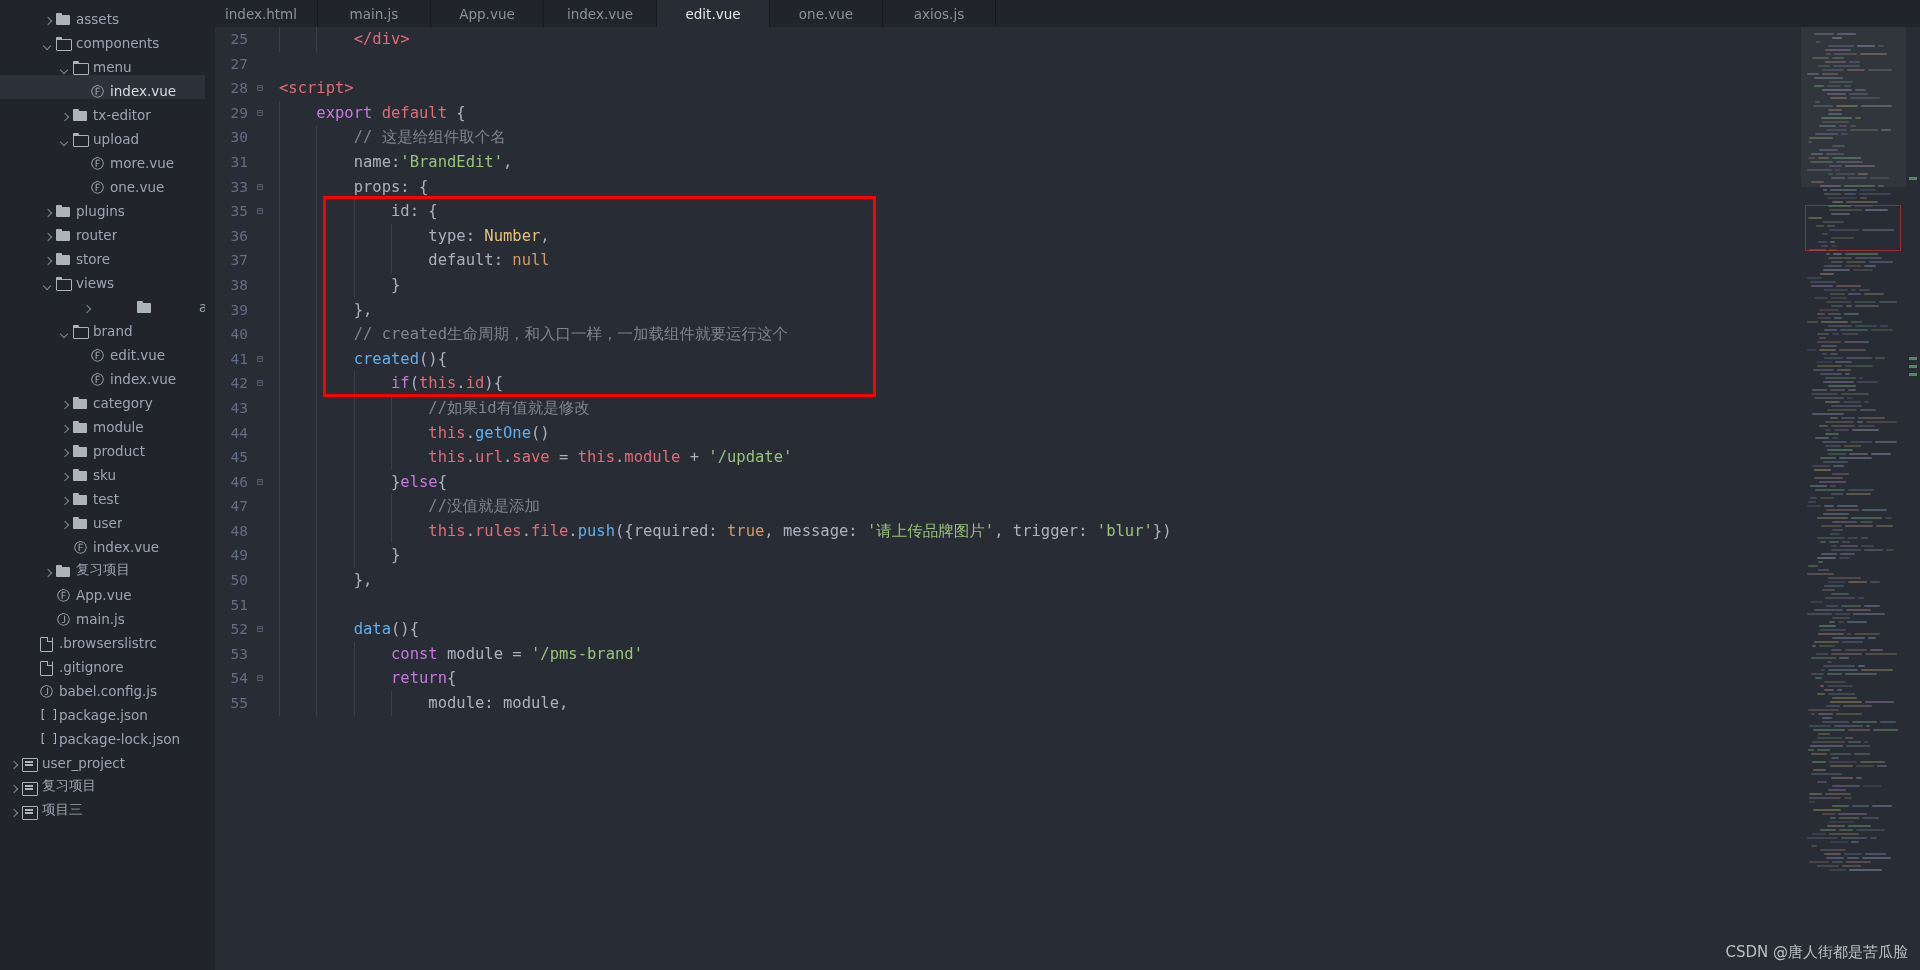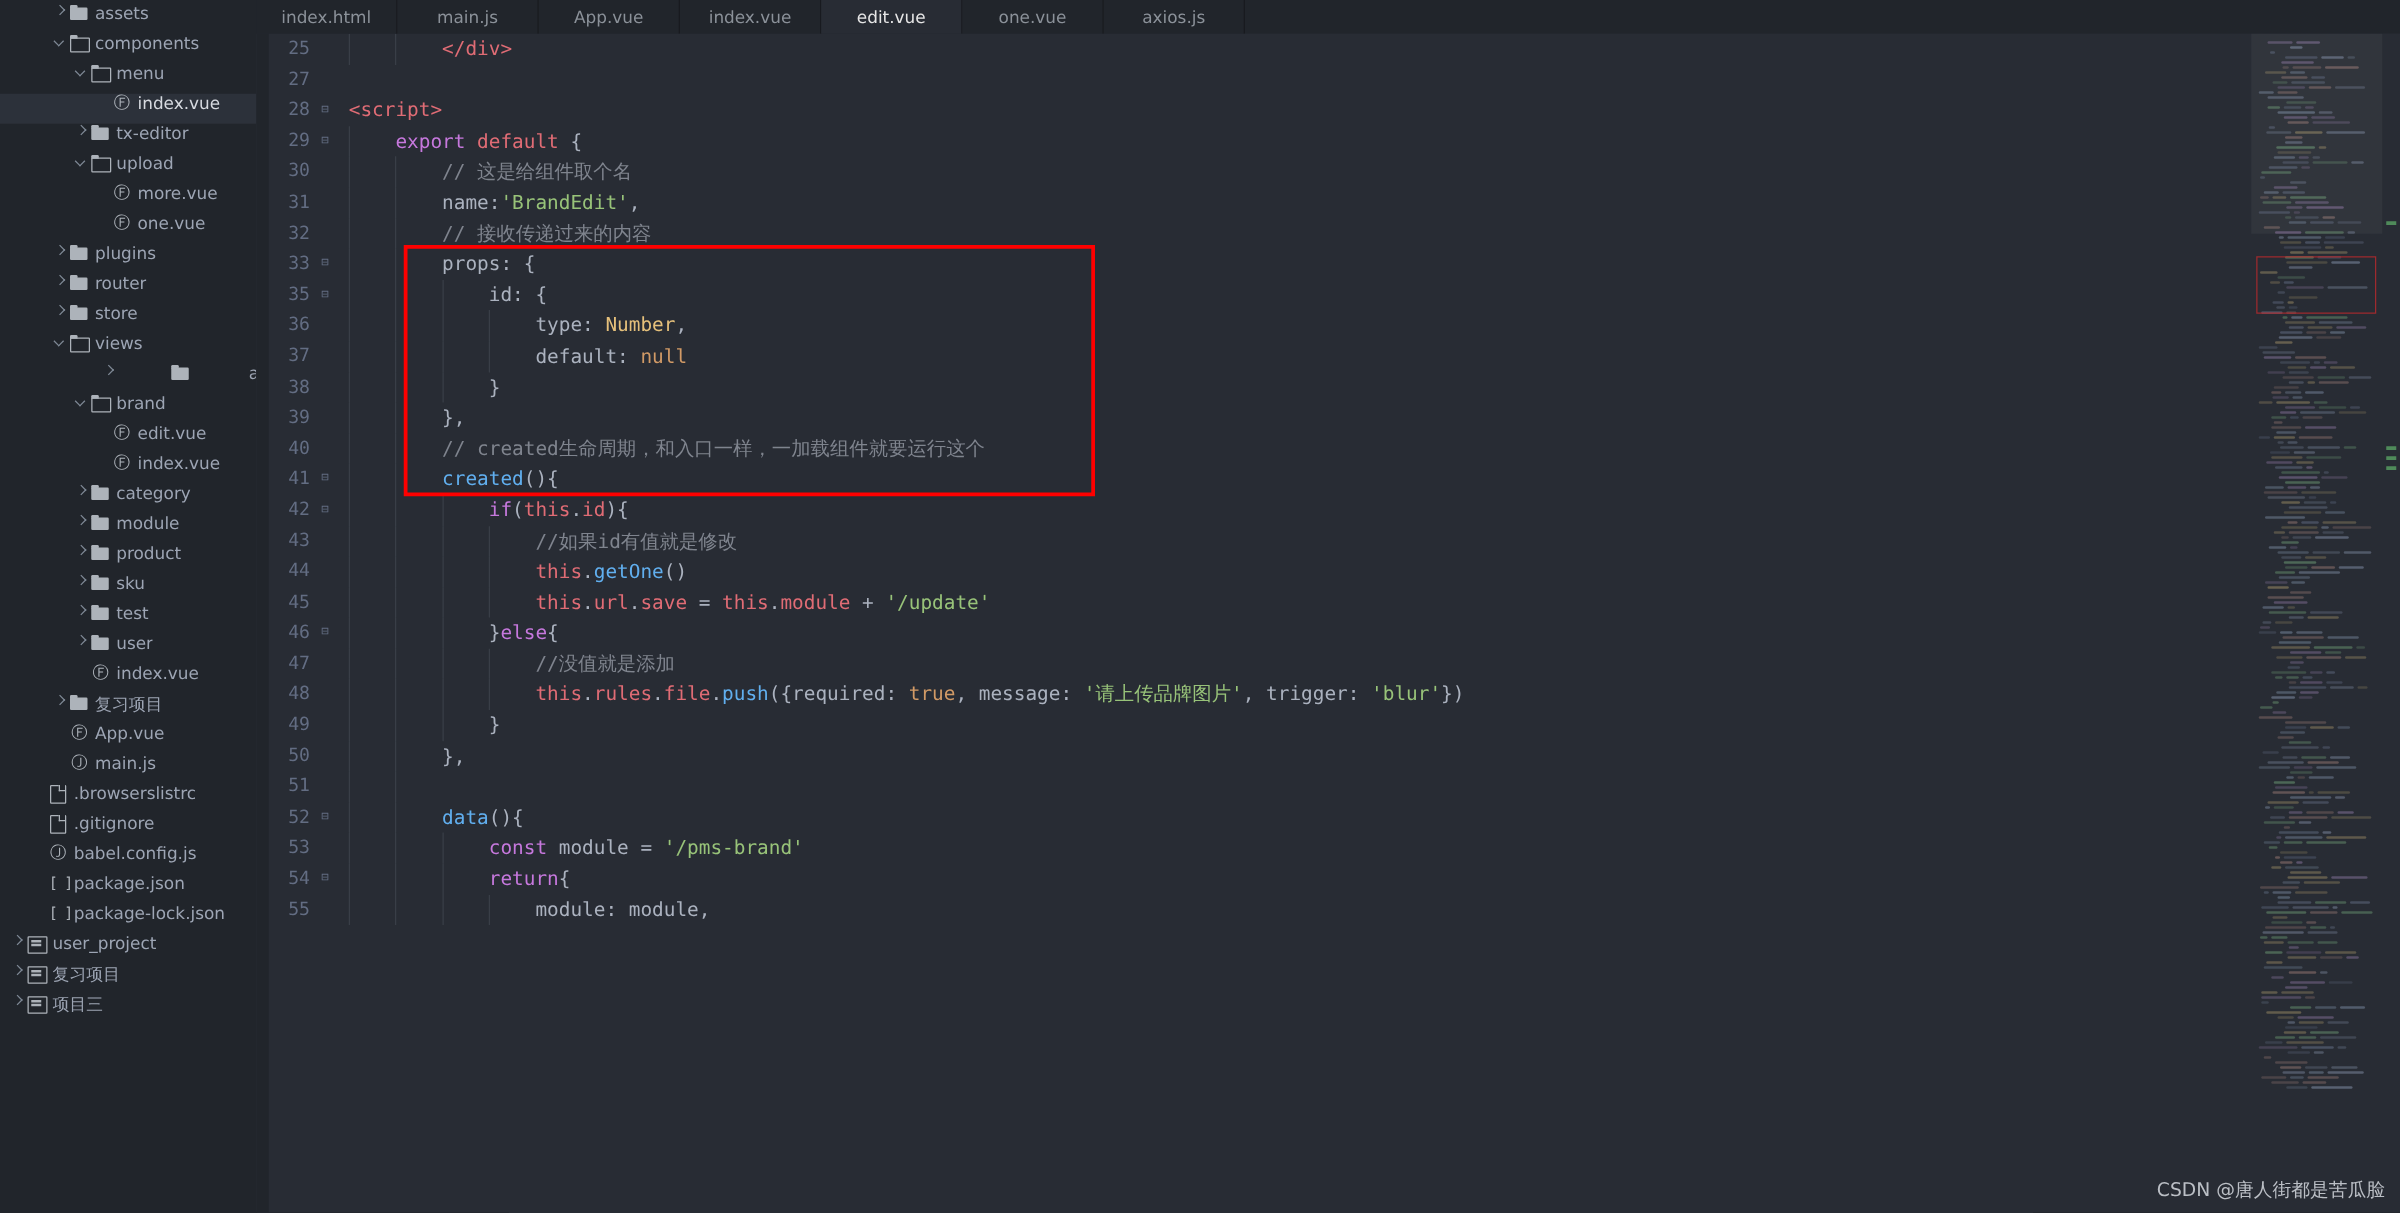--- a/index.html
+++ b/index.html
@@ -10,21 +10,21 @@
   }
   #root{ position:relative; width:1920px; height:970px; display:flex; }
 
   
   #sidebar{
     width:205px; height:970px; background:#21252b;
     flex:0 0 205px; position:relative; overflow:hidden;
     padding-top:3px;
   }
   .tree-row{
-    height:24px; display:flex; align-items:flex-start;
+    height:24px; display:flex; align-items:flex-end;
     font-family:"DejaVu Sans","Liberation Sans",sans-serif;
     font-size:13.5px; color:#9da5b4; white-space:nowrap;
     cursor:pointer; position:relative;
   }
   .tree-row.sel{ background:#2c313a; color:#d7dae0; }
   .tw{ display:inline-block; width:11px; height:11px; flex:0 0 11px;
        position:relative; margin-right:3px; }
   .tw.right::before{
     content:""; position:absolute; left:3px; top:2px;
     width:5px; height:5px; border-right:1.4px solid #7f8996;
@@ -380,21 +380,20 @@
 
     <div id="codearea">
       <div id="gutter"></div>
       <div id="lines">
           <div class="code-line"><span class="ln">25</span><span class="indent-guide" style="left: 74px;"></span><span class="indent-guide" style="left: 111.32px;"></span><span class="ctext"><span class="t-punc">        </span><span class="t-tag">&lt;/div&gt;</span></span></div>
           <div class="code-line"><span class="ln">27</span><span class="ctext"></span></div>
           <div class="code-line"><span class="ln">28</span><span class="fold">⊟</span><span class="ctext"><span class="t-tag">&lt;script&gt;</span></span></div>
           <div class="code-line"><span class="ln">29</span><span class="fold">⊟</span><span class="indent-guide" style="left: 74px;"></span><span class="ctext"><span class="t-punc">    </span><span class="t-kw">export</span><span class="t-punc"> </span><span class="t-kw2">default</span><span class="t-punc"> {</span></span></div>
           <div class="code-line"><span class="ln">30</span><span class="indent-guide" style="left: 74px;"></span><span class="indent-guide" style="left: 111.32px;"></span><span class="ctext"><span class="t-punc">        </span><span class="t-com">// 这是给组件取个名</span></span></div>
           <div class="code-line"><span class="ln">31</span><span class="indent-guide" style="left: 74px;"></span><span class="indent-guide" style="left: 111.32px;"></span><span class="ctext"><span class="t-punc">        </span><span class="t-var">name:</span><span class="t-str">'BrandEdit'</span><span class="t-punc">,</span></span></div>
-          <div class="code-line"><span class="ln">32</span><span class="indent-guide" style="left: 74px;"></span><span class="indent-guide" style="left: 111.32px;"></span><span class="ctext"><span class="t-punc">        </span><span class="t-com">// 接收传递过来的内容</span></span></div>
           <div class="code-line"><span class="ln">33</span><span class="fold">⊟</span><span class="indent-guide" style="left: 74px;"></span><span class="indent-guide" style="left: 111.32px;"></span><span class="ctext"><span class="t-punc">        </span><span class="t-var">props</span><span class="t-punc">: {</span></span></div>
           <div class="code-line"><span class="ln">35</span><span class="fold">⊟</span><span class="indent-guide" style="left: 74px;"></span><span class="indent-guide" style="left: 111.32px;"></span><span class="indent-guide" style="left: 148.64px;"></span><span class="ctext"><span class="t-punc">            </span><span class="t-var">id</span><span class="t-punc">: {</span></span></div>
           <div class="code-line"><span class="ln">36</span><span class="indent-guide" style="left: 74px;"></span><span class="indent-guide" style="left: 111.32px;"></span><span class="indent-guide" style="left: 148.64px;"></span><span class="indent-guide" style="left: 185.96px;"></span><span class="ctext"><span class="t-punc">                </span><span class="t-var">type</span><span class="t-punc">: </span><span class="t-type">Number</span><span class="t-punc">,</span></span></div>
           <div class="code-line"><span class="ln">37</span><span class="indent-guide" style="left: 74px;"></span><span class="indent-guide" style="left: 111.32px;"></span><span class="indent-guide" style="left: 148.64px;"></span><span class="indent-guide" style="left: 185.96px;"></span><span class="ctext"><span class="t-punc">                </span><span class="t-var">default</span><span class="t-punc">: </span><span class="t-num">null</span></span></div>
           <div class="code-line"><span class="ln">38</span><span class="indent-guide" style="left: 74px;"></span><span class="indent-guide" style="left: 111.32px;"></span><span class="indent-guide" style="left: 148.64px;"></span><span class="ctext"><span class="t-punc">            </span><span class="t-punc">}</span></span></div>
           <div class="code-line"><span class="ln">39</span><span class="indent-guide" style="left: 74px;"></span><span class="indent-guide" style="left: 111.32px;"></span><span class="ctext"><span class="t-punc">        </span><span class="t-punc">},</span></span></div>
           <div class="code-line"><span class="ln">40</span><span class="indent-guide" style="left: 74px;"></span><span class="indent-guide" style="left: 111.32px;"></span><span class="ctext"><span class="t-punc">        </span><span class="t-com">// created生命周期，和入口一样，一加载组件就要运行这个</span></span></div>
           <div class="code-line"><span class="ln">41</span><span class="fold">⊟</span><span class="indent-guide" style="left: 74px;"></span><span class="indent-guide" style="left: 111.32px;"></span><span class="ctext"><span class="t-punc">        </span><span class="t-fn">created</span><span class="t-punc">(){</span></span></div>
           <div class="code-line"><span class="ln">42</span><span class="fold">⊟</span><span class="indent-guide" style="left: 74px;"></span><span class="indent-guide" style="left: 111.32px;"></span><span class="indent-guide" style="left: 148.64px;"></span><span class="ctext"><span class="t-punc">            </span><span class="t-kw">if</span><span class="t-punc">(</span><span class="t-this">this</span><span class="t-punc">.</span><span class="t-this">id</span><span class="t-punc">){</span></span></div>
           <div class="code-line"><span class="ln">43</span><span class="indent-guide" style="left: 74px;"></span><span class="indent-guide" style="left: 111.32px;"></span><span class="indent-guide" style="left: 148.64px;"></span><span class="indent-guide" style="left: 185.96px;"></span><span class="ctext"><span class="t-punc">                </span><span class="t-com">//如果id有值就是修改</span></span></div>

